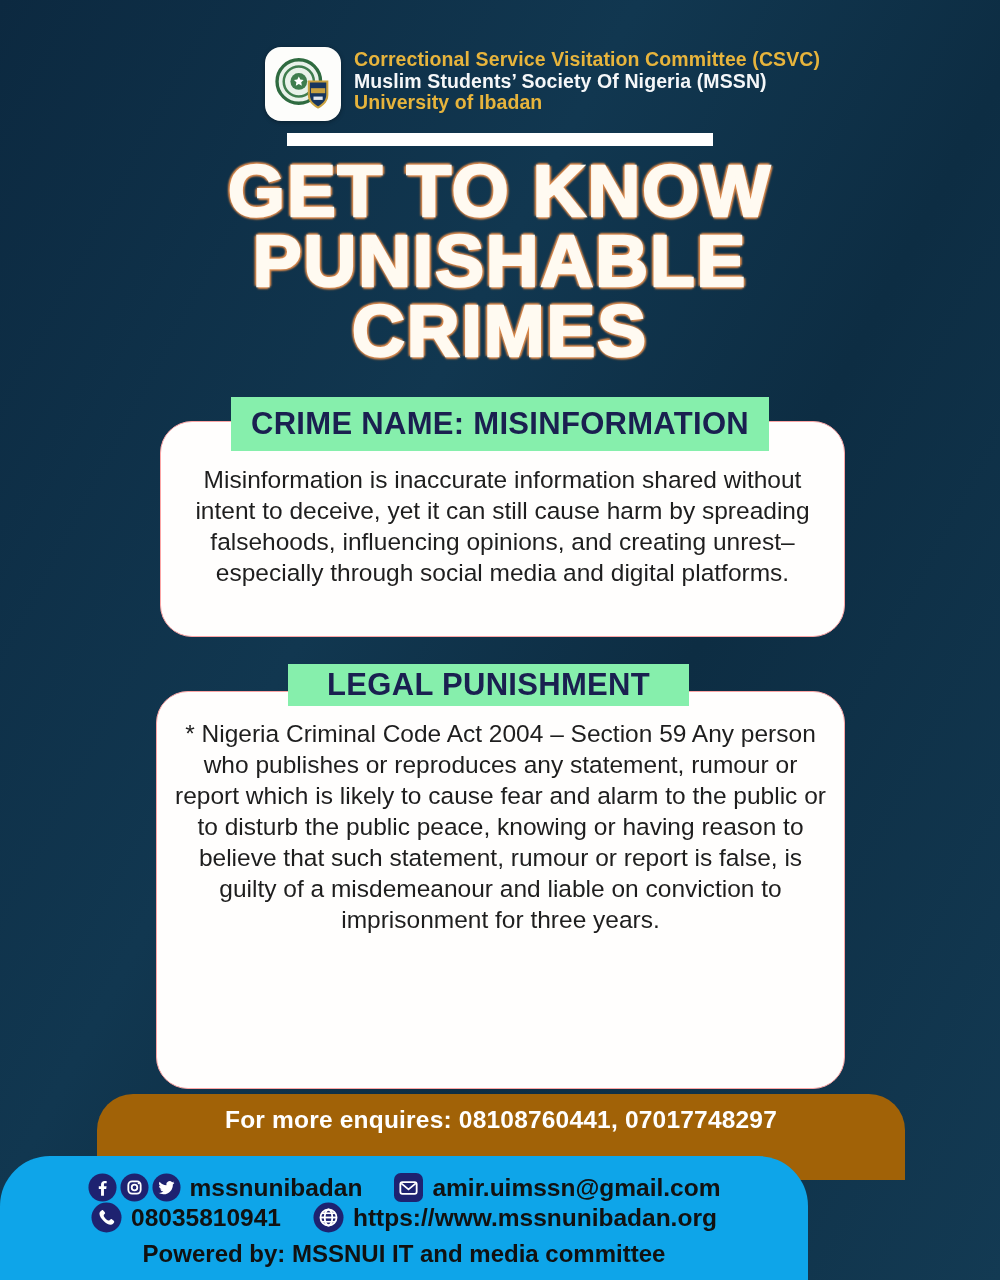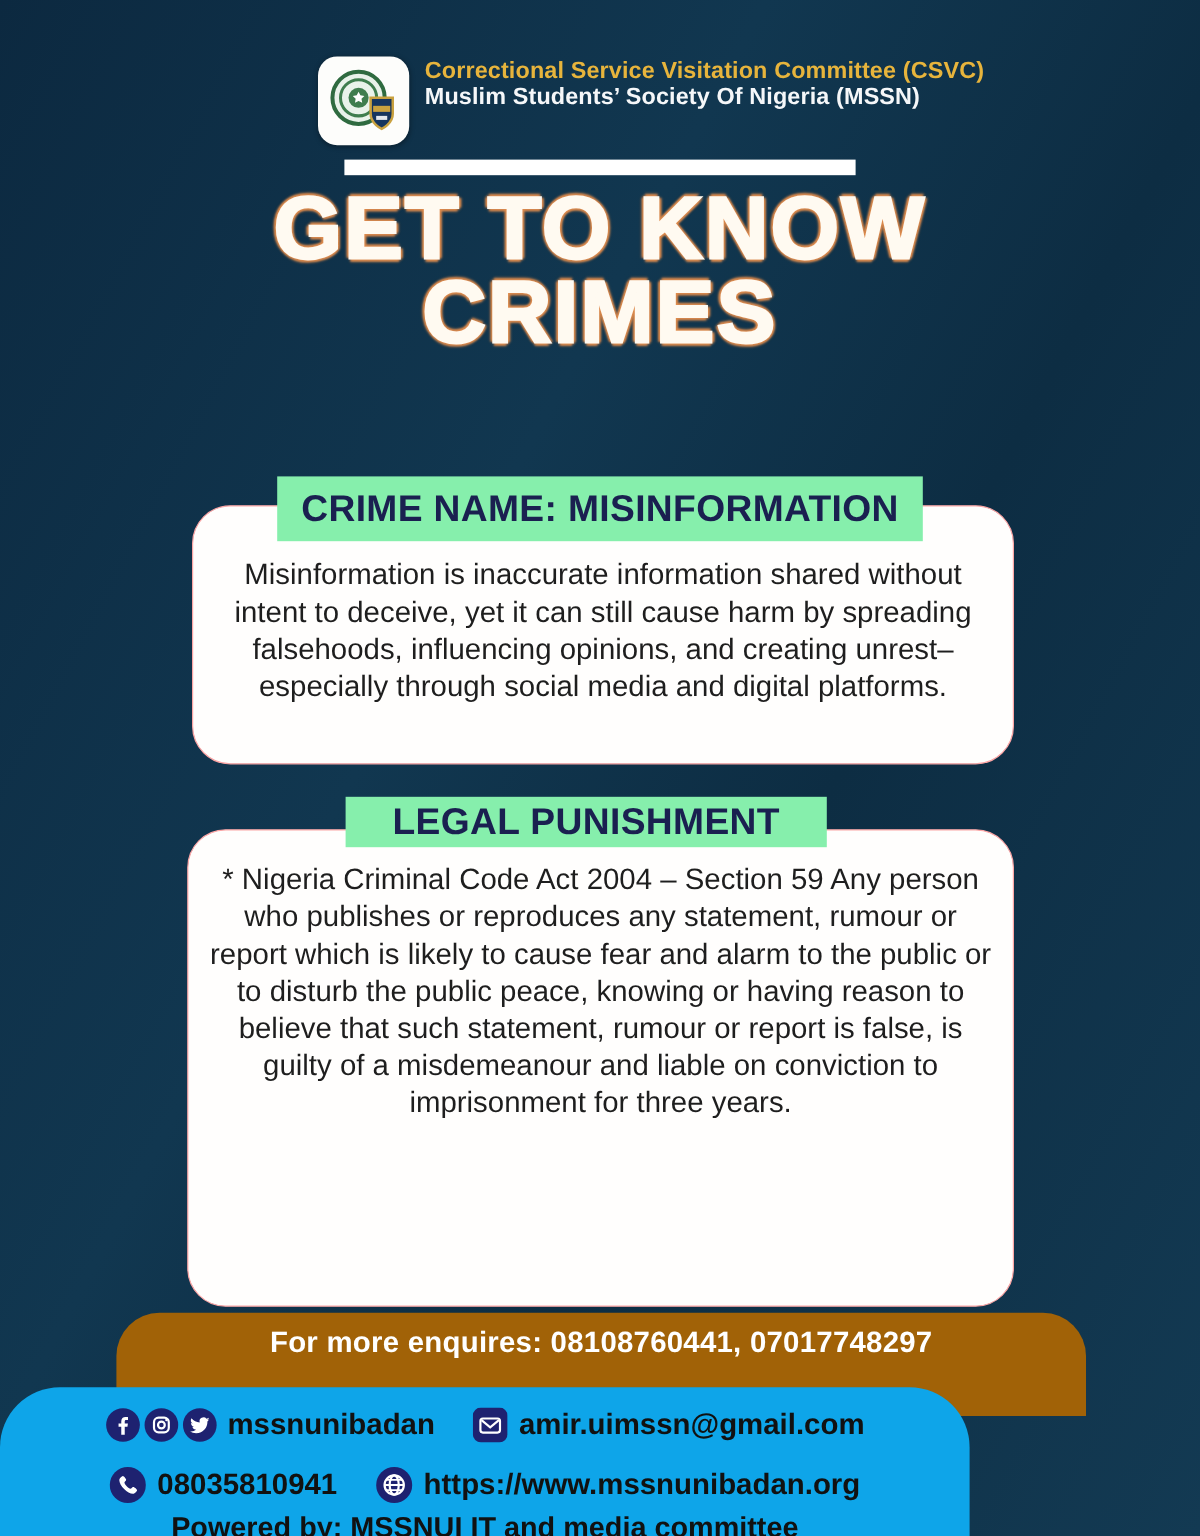--- a/index.html
+++ b/index.html
@@ -43,21 +43,21 @@
   .banner{position:absolute;left:97px;top:1094px;width:808px;height:86px;background:#a16207;
     border-radius:36px 36px 0 0;text-align:center;}
   .banner-text{color:#ffffff;font-weight:bold;font-size:24.5px;padding-top:12px;letter-spacing:.2px;}
 
   
   .footer{position:absolute;left:0;top:1156px;width:808px;height:138px;background:#0ea5e9;
     border-radius:50px 50px 0 0;z-index:4;}
   .frow{display:flex;align-items:center;justify-content:center;gap:9px;
     font-weight:bold;color:#111111;font-size:24.5px;}
   .frow1{margin-top:17px;}
-  .frow2{margin-top:20px;}
+  .frow2{margin-top:0;}
   .powered{margin-top:7px;text-align:center;font-weight:bold;color:#111111;font-size:24px;}
   .icons3{display:flex;gap:3px;}
   .ic{display:block;}
   .gap-sp{width:14px;}
 </style>
 </head>
 <body>
 
 <div>
 
@@ -69,27 +69,29 @@
         <circle cx="33" cy="34" r="10" fill="#3f7d4e"></circle>
         <path d="M33 28l1.8 3.6 4 .6-2.9 2.8.7 4-3.6-1.9-3.6 1.9.7-4-2.9-2.8 4-.6z" fill="#ffffff"></path>
         <path d="M45 34h22v16c0 10-11 15-11 15s-11-5-11-15z" fill="#16355e" stroke="#c9a13f" stroke-width="2.5"></path>
         <rect x="47.5" y="42" width="17" height="6" fill="#c9a13f"></rect>
         <rect x="50.5" y="52" width="11" height="4" fill="#e3e8ee"></rect>
       </svg>
     </div>
     <div class="org">
       <div class="g">Correctional Service Visitation Committee (CSVC)</div>
       <div class="w">Muslim Students’ Society Of Nigeria (MSSN)</div>
+      <div class="g">University of Ibadan</div>
     </div>
   </header>
 
   <div class="divider"></div>
 
   <h1 class="title">
     <span>GET TO KNOW</span>
+    <span>PUNISHABLE</span>
     <span>CRIMES</span>
   </h1>
 
   <div class="badge badge1">CRIME NAME: MISINFORMATION</div>
   <section class="card card1">
     <p class="card-text">Misinformation is inaccurate information shared without intent to deceive, yet it can still cause harm by spreading falsehoods, influencing opinions, and creating unrest–especially through social media and digital platforms.</p>
   </section>
 
   <div class="badge badge2">LEGAL PUNISHMENT</div>
   <section class="card card2">

